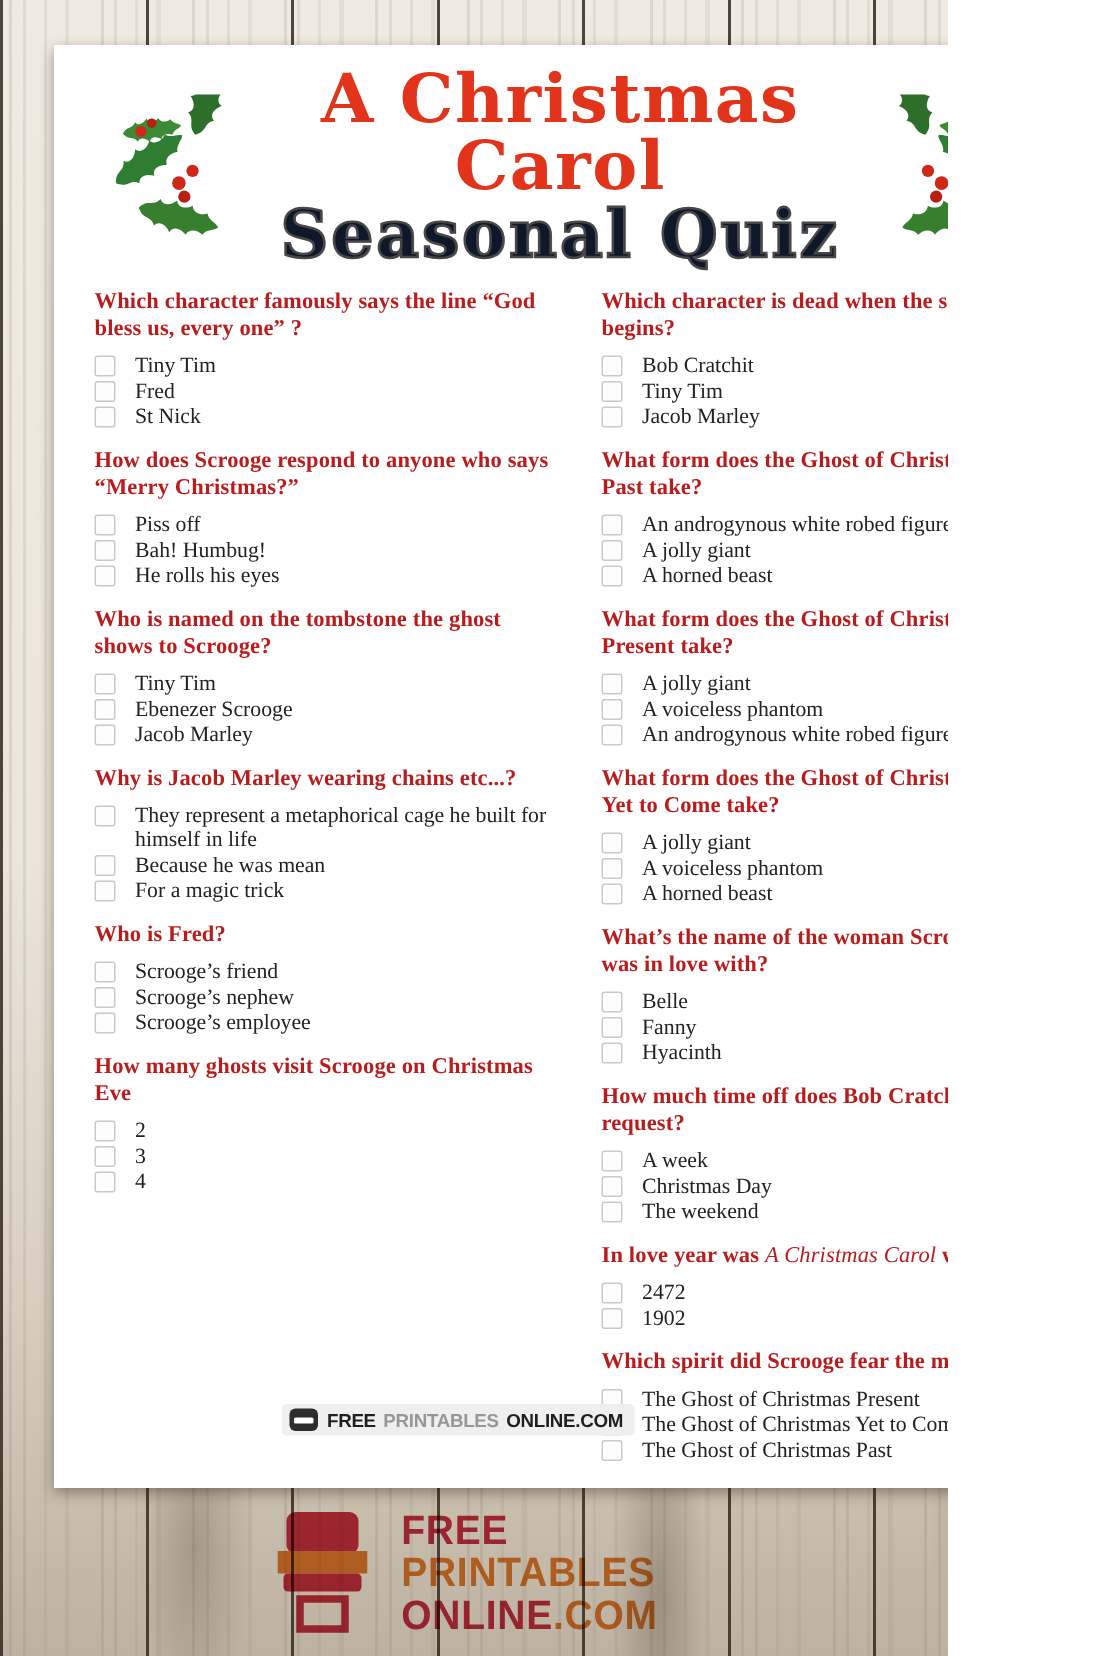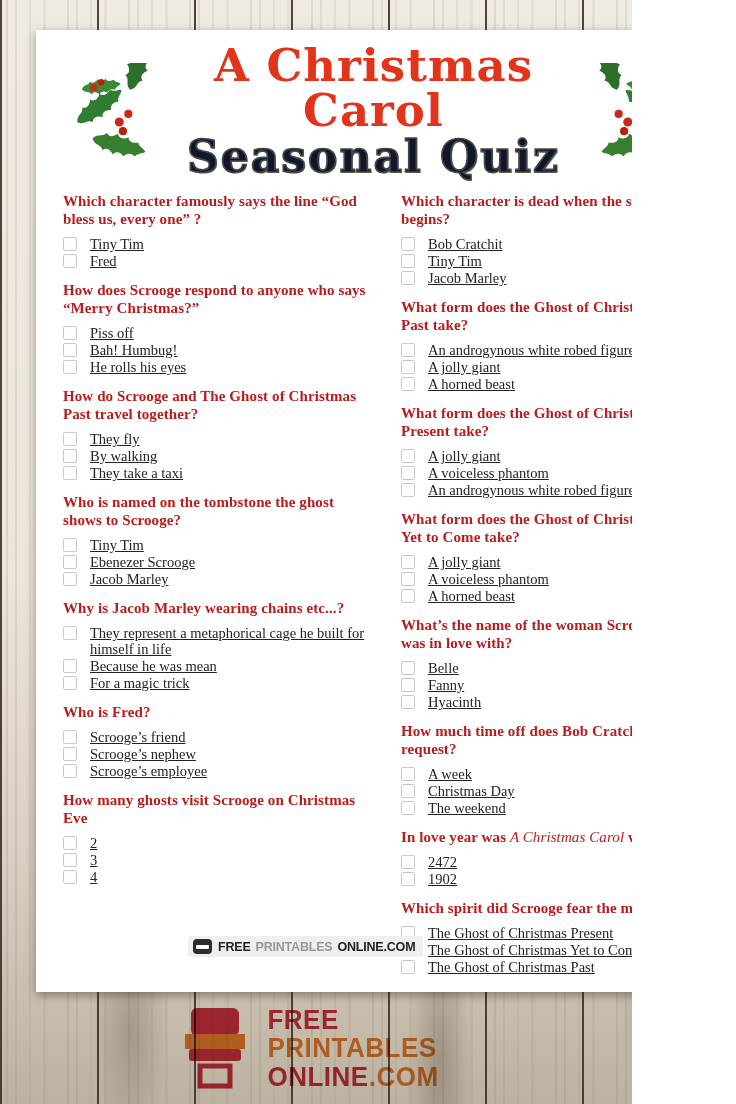--- a/index.html
+++ b/index.html
@@ -47,21 +47,21 @@
   
   .columns{display:flex;gap:26px;margin-top:18px;}
   .col{width:312px;}
   .col:last-child{flex:1;}
   .question{margin-bottom:12px;}
   .q-text{
     font-weight:700;font-size:15px;line-height:18px;color:#b91c1c;
     margin-bottom:8px;letter-spacing:.1px;
   }
   .q-text .italic{font-weight:400;font-style:italic;}
-  .option{display:flex;align-items:flex-start;gap:13px;font-size:14.5px;line-height:16px;color:#222;margin-bottom:1px;text-decoration:underline;}
+  .option{display:flex;align-items:flex-start;gap:13px;font-size:14.5px;line-height:16px;color:#222;margin-bottom:1px;}
   .checkbox{
     width:12px;height:12px;flex-shrink:0;margin-top:1px;
     border:1.5px solid #c9c9c9;background:#fdfdfd;border-radius:2px;
   }
 
   
   .paper-logo{
     position:absolute;left:152px;top:906px;
     display:flex;align-items:center;gap:6px;
     background:#efefef;border-radius:3px;padding:3px 8px 3px 5px;
@@ -131,49 +131,38 @@
           <div class="question">
             <div class="q-text"><span>Which character famously says the line “God bless us, every one” ?</span></div>
             <div class="option">
               <span class="checkbox"></span>
               <span class="option-label">Tiny Tim</span>
             </div>
             <div class="option">
               <span class="checkbox"></span>
               <span class="option-label">Fred</span>
             </div>
+            <div class="option">
+              <span class="checkbox"></span>
+              <span class="option-label">St Nick</span>
+            </div>
           </div>
           <div class="question">
             <div class="q-text"><span>How does Scrooge respond to anyone who says “Merry Christmas?”</span></div>
             <div class="option">
               <span class="checkbox"></span>
               <span class="option-label">Piss off</span>
             </div>
             <div class="option">
               <span class="checkbox"></span>
               <span class="option-label">Bah! Humbug!</span>
             </div>
             <div class="option">
               <span class="checkbox"></span>
               <span class="option-label">He rolls his eyes</span>
-            </div>
-          </div>
-          <div class="question">
-            <div class="q-text"><span>How do Scrooge and The Ghost of Christmas Past travel together?</span></div>
-            <div class="option">
-              <span class="checkbox"></span>
-              <span class="option-label">They fly</span>
-            </div>
-            <div class="option">
-              <span class="checkbox"></span>
-              <span class="option-label">By walking</span>
-            </div>
-            <div class="option">
-              <span class="checkbox"></span>
-              <span class="option-label">They take a taxi</span>
             </div>
           </div>
           <div class="question">
             <div class="q-text"><span>Who is named on the tombstone the ghost shows to Scrooge?</span></div>
             <div class="option">
               <span class="checkbox"></span>
               <span class="option-label">Tiny Tim</span>
             </div>
             <div class="option">
               <span class="checkbox"></span>

